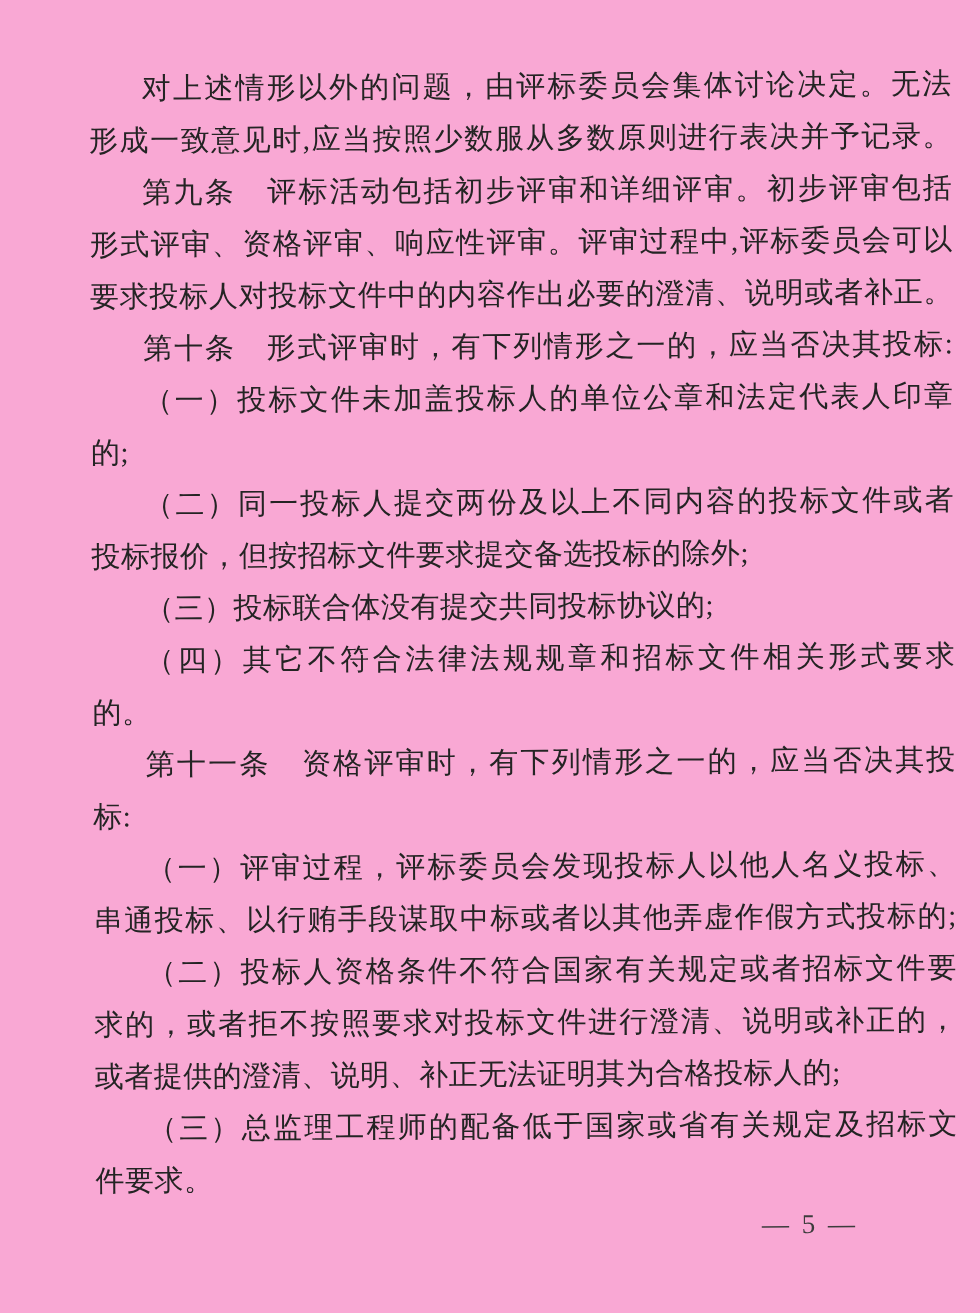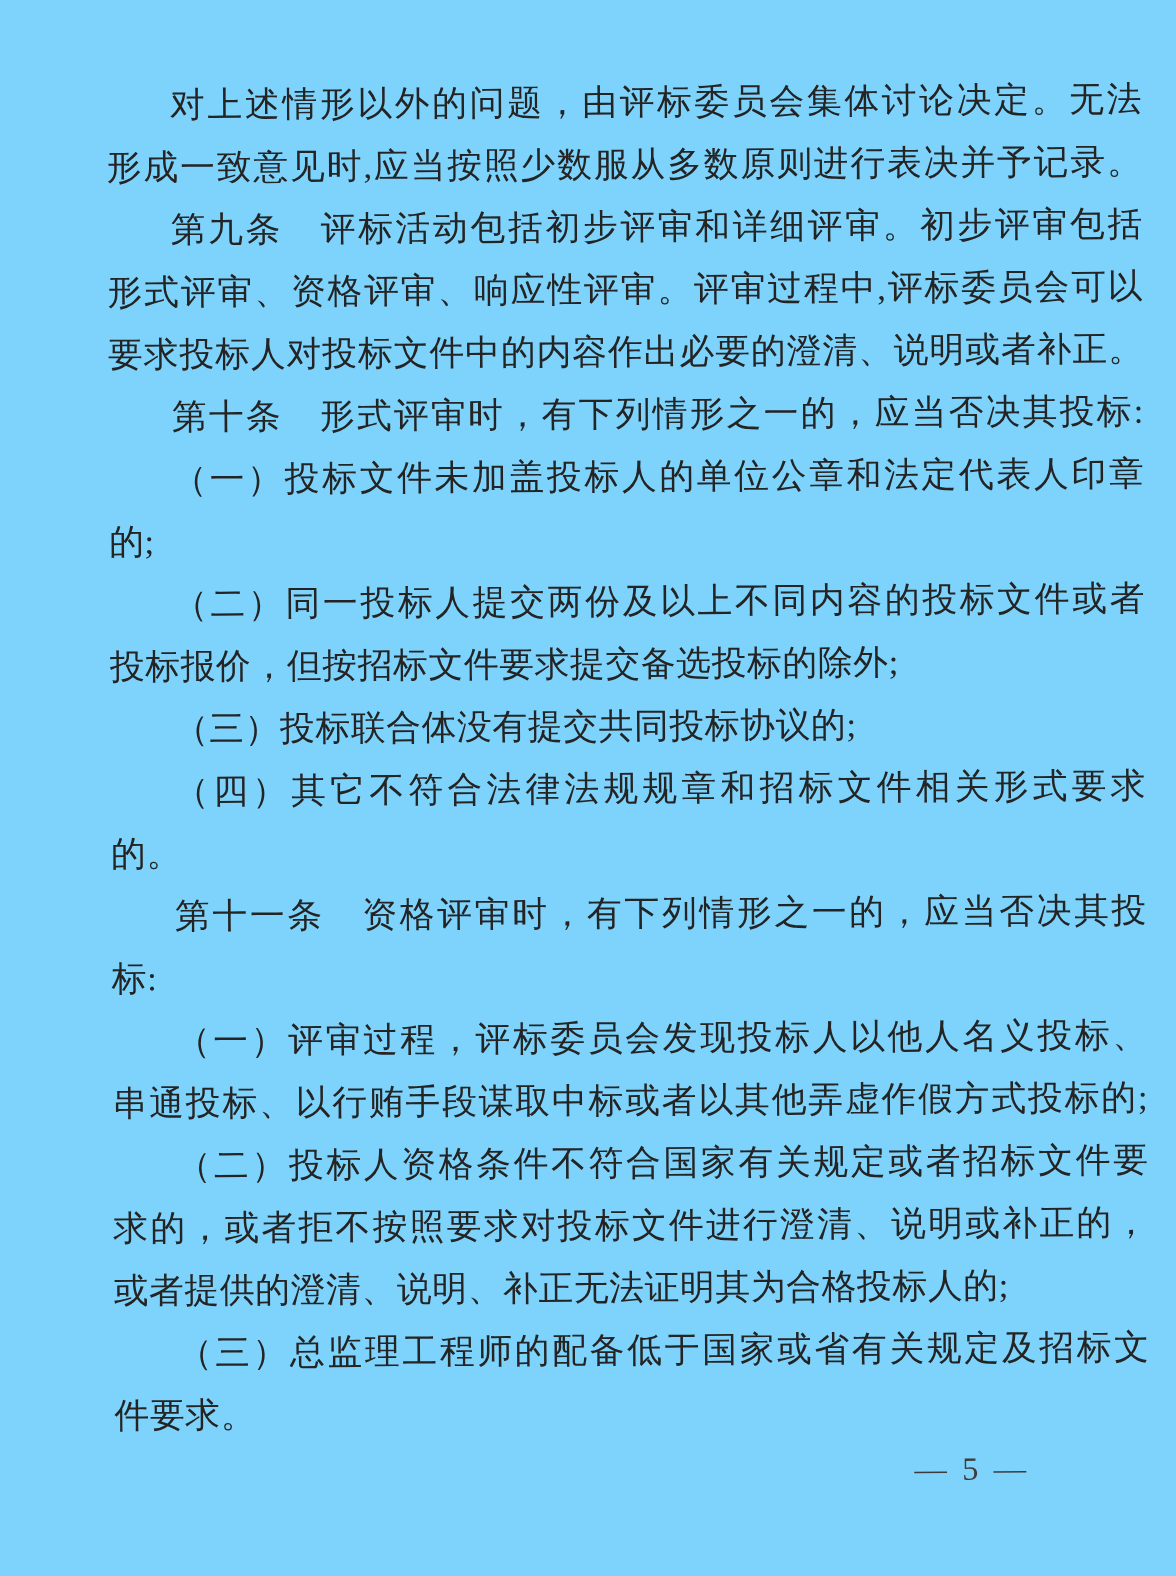--- a/index.html
+++ b/index.html
@@ -4,21 +4,21 @@
 <style>
   html, body {
     margin: 0;
     padding: 0;
     background: #ffffff;
   }
   .sheet {
     position: relative;
     width: 980px;
     height: 1313px;
-    background: #7dd3fc;
+    background: #f9a8d4;
     overflow: hidden;
     font-family: "Liberation Serif", "DejaVu Serif", serif;
     color: #242424;
   }
   .textblock {
     position: absolute;
     left: 0;
     top: 60px;
     width: 980px;
     box-sizing: border-box;

